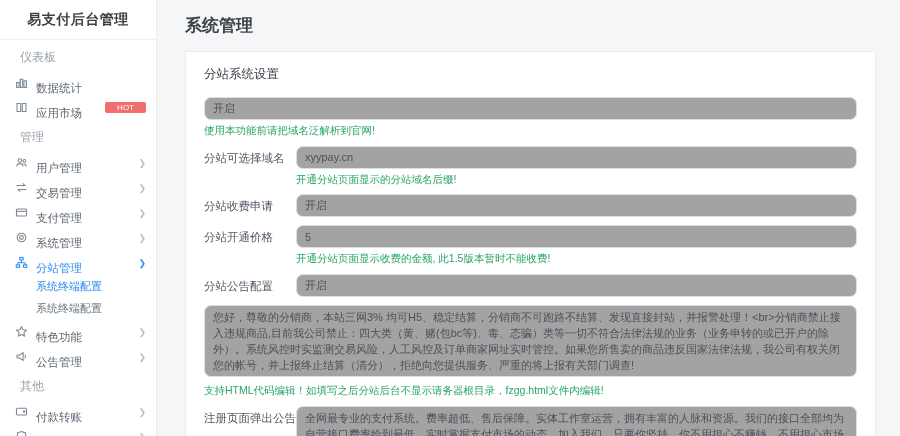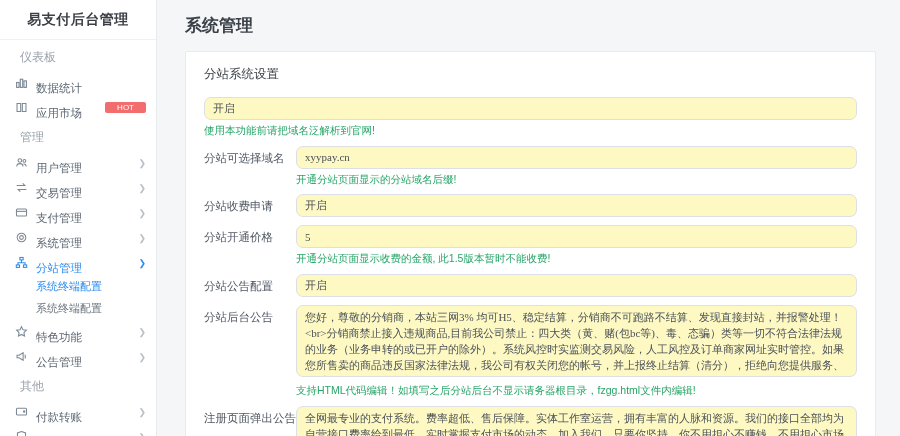--- a/index.html
+++ b/index.html
@@ -133,22 +133,22 @@
   }
   .form-field { flex: 1 1 auto; }
   .inp {
     width: 100%;
     height: 23px;
     border: 1px solid #dcdfe4;
     border-radius: 7px;
     padding: 0 8px;
     font-size: 11px;
     color: #4a5159;
-    font-family: Liberation Serif, serif;
-    background: #fef9c3;
+    font-family: Liberation Sans, sans-serif;
+    background: #a3a3a3;
     outline: none;
   }
   textarea.inp {
     height: auto;
     padding: 4px 8px;
     line-height: 1.45;
     resize: none;
     overflow: hidden;
   }
   .hint {
@@ -340,21 +340,20 @@
       </div>
 
       <div class="form-row">
         <div class="form-label">分站公告配置</div>
         <div class="form-field">
           <input class="inp" type="text" value="开启" style="">
         </div>
       </div>
 
       <div class="form-row">
-        <div class="form-label">分站后台公告</div>
         <div class="form-field">
           <textarea class="inp" style="height: 72px;">您好，尊敬的分销商，本站三网3% 均可H5、稳定结算，分销商不可跑路不结算、发现直接封站，并报警处理！&lt;br&gt;分销商禁止接入违规商品,目前我公司禁止：四大类（黄、赌(包bc等)、毒、态骗）类等一切不符合法律法规的业务（业务申转的或已开户的除外）。系统风控时实监测交易风险，人工风控及订单商家网址实时管控。如果您所售卖的商品违反国家法律法规，我公司有权关闭您的帐号，并上报终止结算（清分），拒绝向您提供服务、严重的将上报有关部门调查!</textarea>
           <div class="hint">支持HTML代码编辑！如填写之后分站后台不显示请务器根目录，fzgg.html文件内编辑!</div>
         </div>
       </div>
 
       <div class="form-row">
         <div class="form-label">注册页面弹出公告</div>
         <div class="form-field">
           <textarea class="inp" style="height: 58px;">全网最专业的支付系统。费率超低、售后保障。实体工作室运营，拥有丰富的人脉和资源。我们的接口全部均为自营接口费率给到最低。实时掌握支付市场的动态。加入我们，只要你坚持，你不用担心不赚钱、不用担心市场不好，更不用担心我们跑路。我们即使不敢保证你月入过万。在网上赚个零花钱绝对没问题！！</textarea>

